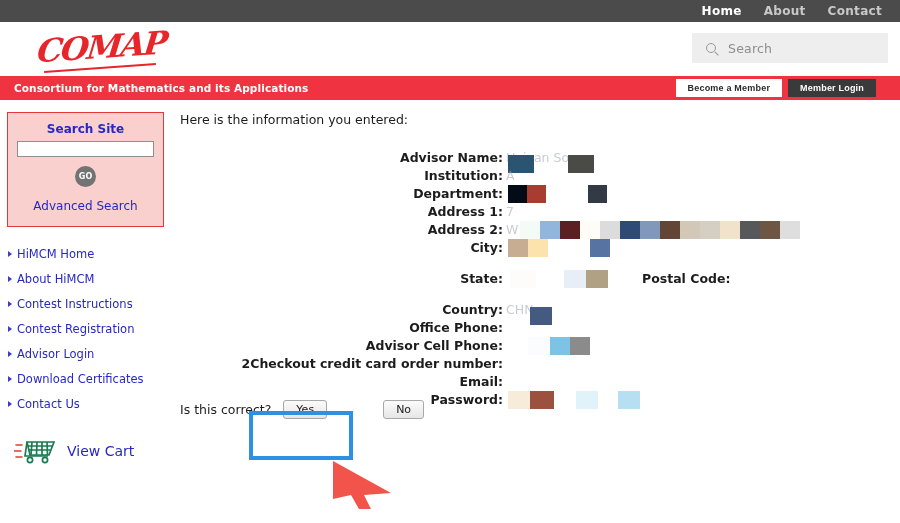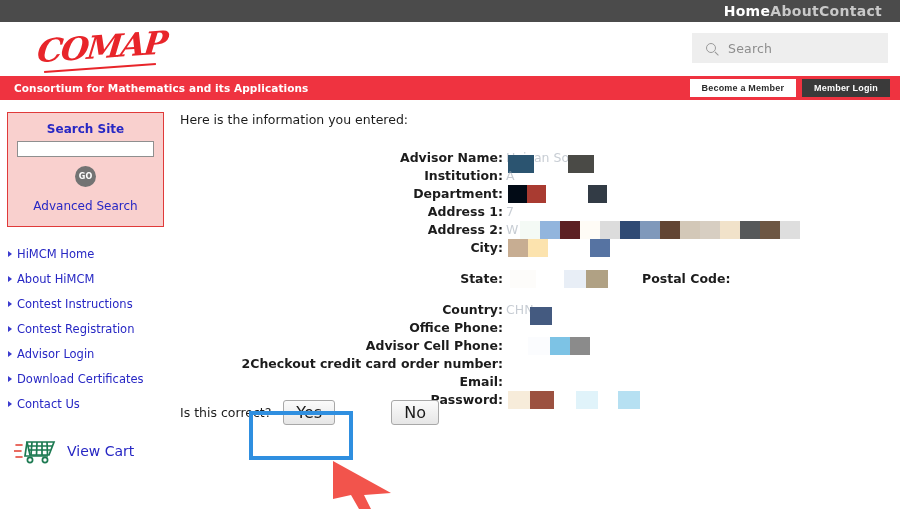--- a/index.html
+++ b/index.html
@@ -15,23 +15,24 @@
   .topbar {
     height: 22px;
     background: #4b4b4b;
     display: flex;
     align-items: center;
     justify-content: flex-end;
     padding-right: 18px;
   }
   .topbar a {
     color: #c9c9c9;
-    font-size: 14px;
+    font-size: 12px;
     letter-spacing: .3px;
     text-decoration: none;
+    margin-left: 22px;
     font-weight: bold;
   }
   .topbar a.active { color: #ffffff; }
 
   
   .masthead {
     height: 54px;
     background: #ffffff;
     display: flex;
     align-items: center;
@@ -113,21 +114,21 @@
   }
   .redband .tagline {
     color: #ffffff;
     font-size: 10.5px;
     font-weight: bold;
     margin-left: 14px;
     letter-spacing: .1px;
   }
   .band-btns {
     position: absolute;
-    right: 10px; top: 3px;
+    right: 24px; top: 3px;
     display: flex;
     gap: 6px;
   }
   .band-btn {
     height: 18px;
     padding: 0 12px;
     font-size: 9px;
     font-weight: bold;
     letter-spacing: .2px;
     display: flex;
@@ -282,21 +283,21 @@
     display: flex;
     align-items: center;
   }
   .confirm-label {
     font-size: 12.5px;
     color: #1c1c1c;
     margin-right: 12px;
   }
   .btn {
     font-family: "DejaVu Sans", "Liberation Sans", sans-serif;
-    font-size: 16px;
+    font-size: 11px;
     color: #1a1a1a;
     background: linear-gradient(#fbfbfb, #e6e6e6);
     border: 1px solid #a8a8a8;
     border-radius: 3px;
     padding: 2px 12px;
     cursor: pointer;
     min-width: 42px;
   }
   .btn.no { margin-left: 56px; min-width: 32px; }
 

